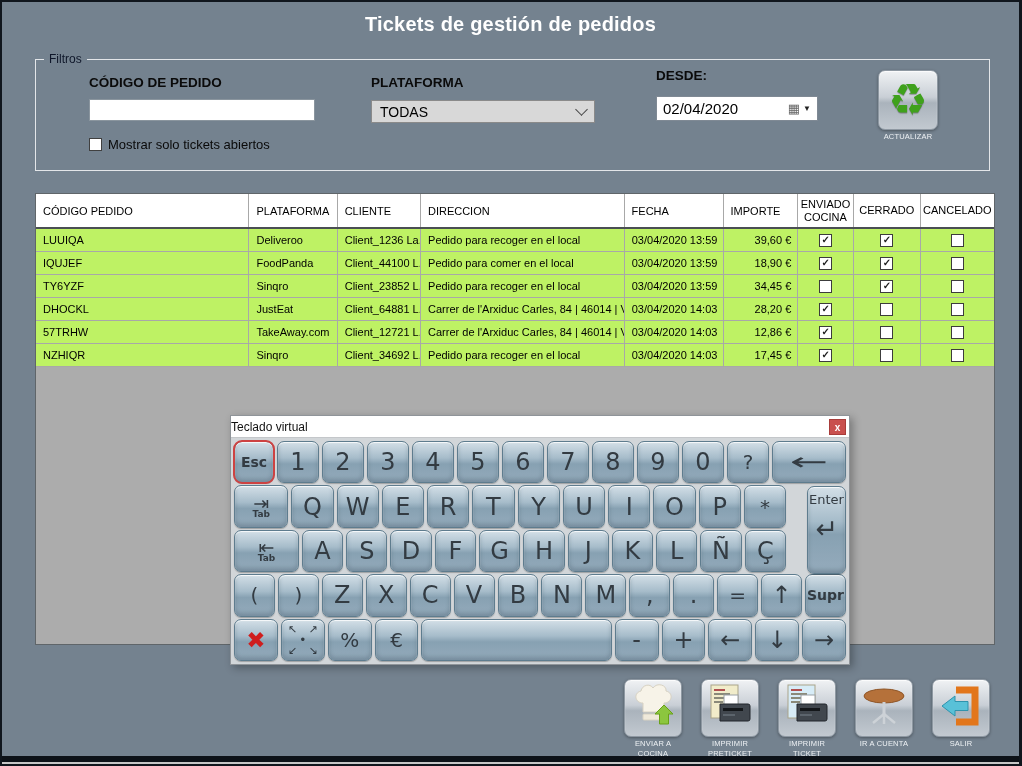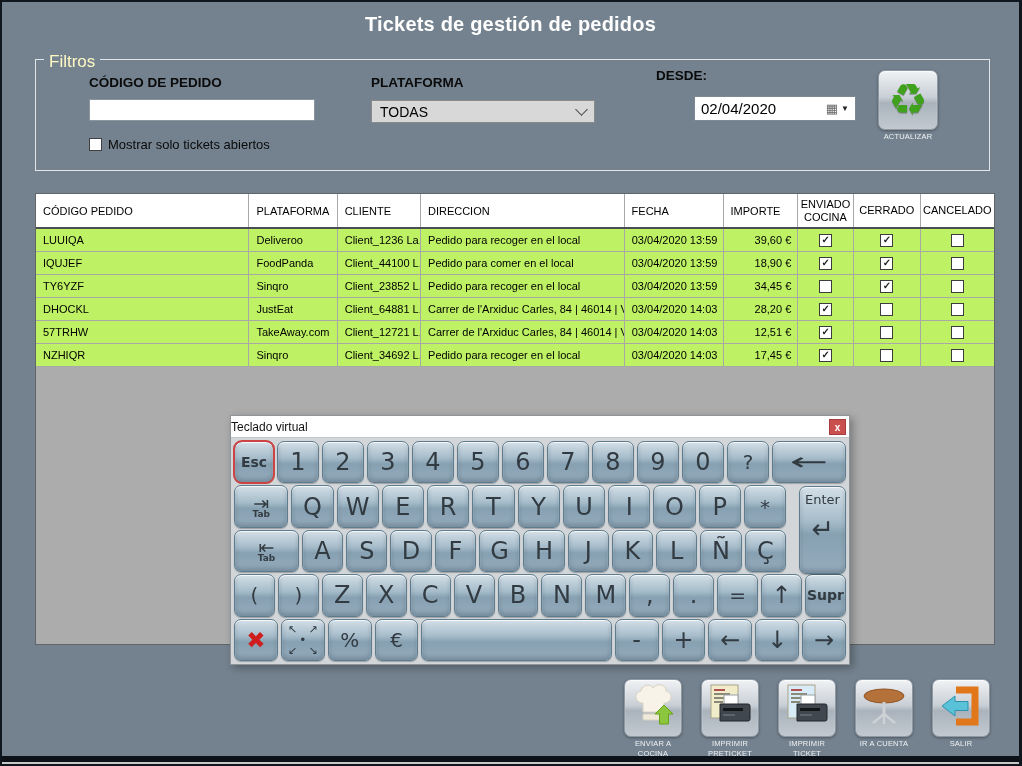--- a/index.html
+++ b/index.html
@@ -8,35 +8,35 @@
     font-family:"Liberation Sans",sans-serif;overflow:hidden;}
   .bottom-dark{position:absolute;left:0;right:0;bottom:2px;height:6px;background:#0d1218;}
   .bottom-light{position:absolute;left:0;right:0;bottom:0;height:2px;background:#c6c6c6;}
 
   .app-title{position:absolute;top:11px;left:0;width:100%;text-align:center;
     color:var(--title_text,#fff);font-size:20px;font-weight:bold;letter-spacing:.2px;}
 
   
   .filters{position:absolute;left:33px;top:57px;width:953px;height:110px;border:1px solid #e3e6e9;}
   .filters .legend{position:absolute;top:-8px;left:8px;padding:0 5px;background:var(--window_bg,#74828F);
-    color:#fef9c3;font-size:17px;}
+    color:#0f172a;font-size:12px;}
   .flabel{position:absolute;color:#0a0a0a;font-weight:bold;font-size:13.5px;}
   #codigo-input{position:absolute;left:53px;top:39px;width:216px;height:20px;border:1px solid #8a959e;
     background:#fff;font-size:14px;padding:0 4px;font-family:"Liberation Sans",sans-serif;}
   .checkrow{position:absolute;left:53px;top:77px;display:flex;align-items:center;gap:6px;
     font-size:13px;color:#0a0a0a;}
   .cb{width:13px;height:13px;background:#fff;border:1px solid #404040;box-sizing:border-box;}
   .selectbox{position:absolute;left:335px;top:40px;width:224px;height:23px;background:#d8d8d8;
     border:1px solid #8a8a8a;box-sizing:border-box;display:flex;align-items:center;padding:0 8px;
     font-size:14px;color:#000;}
   .chev{width:8px;height:8px;border-right:1.6px solid #444;border-bottom:1.6px solid #444;
     transform:rotate(45deg);margin-left:auto;margin-top:-4px;}
   .datefield{position:absolute;left:620px;top:36px;width:162px;height:25px;background:#fff;
     border:1px solid #7f8994;box-sizing:border-box;display:flex;align-items:center;padding:0 6px;
-    font-size:15px;color:#000;margin-left:38px;}
+    font-size:15px;color:#000;}
   .cal{margin-left:auto;font-size:13px;color:#666;line-height:1;}
   .calarrow{font-size:8px;color:#222;margin-left:3px;}
 
   .tool-btn{display:flex;flex-direction:column;align-items:center;cursor:default;}
   .tool-face{width:60px;height:60px;border-radius:7px;border:1px solid #8e98a2;box-sizing:border-box;
     background:linear-gradient(180deg,#f0f2f4 0%,#c9cfd6 45%,#aab3bc 55%,#c2c9d0 100%);
     box-shadow:0 1px 3px rgba(0,0,0,.35), inset 0 1px 1px rgba(255,255,255,.8);
     display:flex;align-items:center;justify-content:center;}
   .tool-label{margin-top:2px;font-size:7.5px;color:#eef1f4;text-align:center;line-height:1.3;
     letter-spacing:.2px;white-space:pre-line;}
@@ -84,21 +84,21 @@
   .key.red{color:var(--key_red,#CF1D1D);font-size:23px;}
   .key.focused{outline:2px solid #cd4242;outline-offset:-1px;border-radius:8px;}
   .key.stretch > span{transform:scaleX(1.9);display:inline-block;}
   .key.tabkey{flex-direction:column;line-height:.85;}
   .key .tab-glyph{font-size:19px;}
   .key .tab-sub{font-size:9px;font-weight:bold;}
   .key.move .c{position:absolute;font-size:11px;line-height:1;}
   .key.move .nw{top:4px;left:6px;}.key.move .ne{top:4px;right:6px;}
   .key.move .sw{bottom:4px;left:6px;}.key.move .se{bottom:4px;right:6px;}
   .key.move .dot{font-size:12px;}
-  .key.enter{position:absolute;right:0;top:45px;width:47px;height:88px;flex:none;
+  .key.enter{position:absolute;right:0;top:45px;width:39px;height:88px;flex:none;
     flex-direction:column;justify-content:flex-start;padding-top:5px;box-sizing:border-box;}
   .key.enter .enter-word{font-size:13px;}
   .key.enter .enter-glyph{font-size:27px;margin-top:6px;}
 
   
   .actions{position:absolute;left:622px;top:677px;display:flex;gap:19px;}
   .action .tool-face{width:58px;height:58px;}
 </style>
 </head>
 <body>
@@ -219,21 +219,21 @@
           <div class="tcell c8 center">
             <span class="gridcb"></span>
           </div>
         </div>
         <div class="trow">
           <div class="tcell c0">57TRHW</div>
           <div class="tcell c1">TakeAway.com</div>
           <div class="tcell c2">Client_12721 L...</div>
           <div class="tcell c3">Carrer de l'Arxiduc Carles, 84 | 46014 | V...</div>
           <div class="tcell c4">03/04/2020 14:03</div>
-          <div class="tcell c5 right">12,51 €</div>
+          <div class="tcell c5 right">12,86 €</div>
           <div class="tcell c6 center">
             <span class="gridcb">✓</span>
           </div>
           <div class="tcell c7 center">
             <span class="gridcb"></span>
           </div>
           <div class="tcell c8 center">
             <span class="gridcb"></span>
           </div>
         </div>

